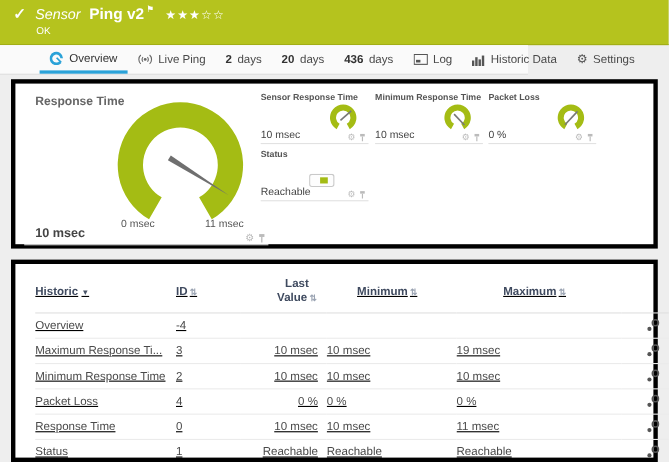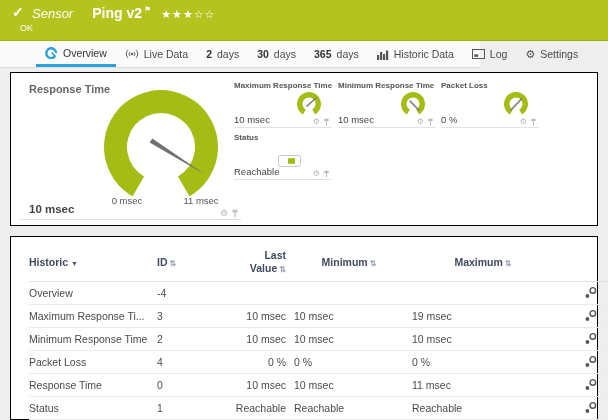--- a/index.html
+++ b/index.html
@@ -6,40 +6,40 @@
   body{
     width:608px;height:420px;position:relative;overflow:hidden;
     background:#eeeeee;font-family:"Liberation Sans",sans-serif;
     -webkit-font-smoothing:antialiased;
   }
   
   .topbar{position:absolute;left:0;top:0;width:608px;height:40px;background:#b5c31e;border-bottom:1px solid #a2ae16;}
   .topbar .check{position:absolute;left:12px;top:4px;color:#fff;font-size:14px;font-weight:bold;}
   .title-line{position:absolute;left:32px;top:4px;color:#fff;white-space:nowrap;}
   .title-line .kind{font-style:italic;font-size:13px;margin-top:15px;}
-  .title-line .name{font-weight:bold;font-size:14px;margin-left:19px;}
+  .title-line .name{font-weight:bold;font-size:14px;margin-left:8px;}
   .title-line .flag{font-size:8px;vertical-align:super;margin-left:2px;}
   .title-line .stars{font-size:11px;letter-spacing:1px;margin-left:10px;}
-  .topbar .ok{position:absolute;left:20px;top:23px;color:#fff;font-size:9px;font-weight:normal;}
+  .topbar .ok{position:absolute;left:33px;top:23px;color:#fff;font-size:9px;font-weight:normal;}
   
   .tabbar{position:absolute;left:0;top:41px;width:480px;height:27px;background:#fafafa;border-bottom:1px solid #dddddd;
     display:flex;align-items:stretch;justify-content:space-between;padding:0 6px 0 36px;box-sizing:border-box;}
   .tab{display:flex;align-items:center;gap:5px;padding:0 9px;font-size:10.5px;color:#4a4a4a;cursor:pointer;white-space:nowrap;}
   .tab .num{font-weight:bold;color:#333;}
   .tab.active{border-bottom:3px solid #2ba2d8;color:#333;}
   .tab svg{display:block;}
   
-  .panel{position:absolute;background:#ffffff;border:1px solid #000000;box-sizing:border-box;}
+  .panel{position:absolute;background:#ffffff;border:4px solid #000000;box-sizing:border-box;text-decoration:underline;}
   .panel-overview{left:10px;top:72px;width:588px;height:154px;}
   .panel-table{left:10px;top:236px;width:588px;height:184px;}
   
   .rt-block{position:absolute;left:8px;top:6px;width:222px;height:140px;border-bottom:1px solid #e2e2e2;}
   .rt-title{position:absolute;left:10px;top:4px;font-size:11px;font-weight:bold;color:#666;}
   .rt-gauge{position:absolute;left:77px;top:6px;}
-  .rt-scale-min{position:absolute;left:88px;top:116px;width:40px;text-align:center;font-size:9.5px;color:#555;}
+  .rt-scale-min{position:absolute;left:88px;top:116px;width:40px;font-size:9.5px;color:#555;}
   .rt-scale-max{position:absolute;left:160px;top:116px;width:44px;text-align:center;font-size:9.5px;color:#555;}
   .rt-value{position:absolute;left:10px;top:124px;font-size:11.5px;font-weight:bold;color:#444;}
   .blk-icons{position:absolute;right:2px;bottom:1px;display:flex;align-items:center;gap:3px;}
   .gear-mini{font-size:9px;color:#b8b8b8;line-height:1;}
   
   .mini{position:absolute;width:98px;height:46px;border-bottom:1px solid #e2e2e2;}
   .mini0{left:223px;top:8px;} .mini1{left:327px;top:8px;} .mini2{left:430px;top:8px;}
   .status-block{left:223px;top:60px;}
   .mini-title{position:absolute;left:0;top:0;font-size:8px;font-weight:bold;color:#555;white-space:nowrap;}
   .mini-gauge{position:absolute;right:8px;top:10px;}
@@ -53,21 +53,21 @@
   th{font-size:10.5px;font-weight:bold;color:#3f4a5f;vertical-align:middle;}
   td{font-size:10.5px;color:#4a4a4a;}
   .col-ch{width:128px;text-align:left;}
   .col-id{width:45px;text-align:left;padding-right:14px;}
   .col-lv{width:70px;text-align:right;padding-right:8px;}
   .col-min{width:110px;padding-right:8px;}
   .col-max{width:142px;padding-right:8px;}
   .col-ic{width:57px;text-align:center;}
   .sort{font-size:8px;color:#9aa3b2;margin-left:2px;}
   .sort-active{font-size:7px;color:#4a5568;margin-left:3px;}
-  .lv-wrap{display:inline-block;width:38px;white-space:normal;line-height:1.25;}
+  .lv-wrap{display:inline-block;width:38px;text-align:center;white-space:normal;line-height:1.25;}
   .chan-icon{display:inline-block;vertical-align:middle;}
 </style>
 </head>
 <body>
 
 <div class="topbar">
   <span class="check">✓</span>
   <div class="title-line">
     <span class="kind">Sensor</span><span class="name">Ping v2</span><span class="flag">⚑</span><span class="stars">★★★☆☆</span>
   </div>
@@ -83,51 +83,51 @@
     <span>Overview</span>
   </div>
   <div class="tab">
     <svg width="14" height="12" viewBox="0 0 14 12">
       <circle cx="7" cy="6" r="1.3" fill="#666"></circle>
       <path d="M5 4 A2.8 2.8 0 0 0 5 8" fill="none" stroke="#666" stroke-width="1"></path>
       <path d="M3 2 A5.4 5.4 0 0 0 3 10" fill="none" stroke="#666" stroke-width="1"></path>
       <path d="M9 4 A2.8 2.8 0 0 1 9 8" fill="none" stroke="#666" stroke-width="1"></path>
       <path d="M11 2 A5.4 5.4 0 0 1 11 10" fill="none" stroke="#666" stroke-width="1"></path>
     </svg>
-    <span>Live Data</span>
+    <span>Live Ping</span>
   </div>
   <div class="tab">
     <span class="num">2</span>
     <span>days</span>
   </div>
   <div class="tab">
-    <span class="num">30</span>
+    <span class="num">20</span>
     <span>days</span>
   </div>
   <div class="tab">
-    <span class="num">365</span>
+    <span class="num">436</span>
     <span>days</span>
+  </div>
+  <div class="tab">
+    <svg width="13" height="10" viewBox="0 0 13 10">
+      <rect x="0.5" y="0.5" width="12" height="9" fill="none" stroke="#555" stroke-width="1"></rect>
+      <rect x="2.2" y="5.4" width="4" height="2.4" fill="#555"></rect>
+    </svg>
+    <span>Log</span>
   </div>
   <div class="tab">
     <svg width="12" height="11" viewBox="0 0 12 11">
       <rect x="0" y="6" width="2.2" height="5" fill="#555"></rect>
       <rect x="3" y="3" width="2.2" height="8" fill="#555"></rect>
       <rect x="6" y="5" width="2.2" height="6" fill="#555"></rect>
       <rect x="9" y="1.5" width="2.2" height="9.5" fill="#555"></rect>
     </svg>
     <span>Historic Data</span>
   </div>
   <div class="tab">
-    <svg width="13" height="10" viewBox="0 0 13 10">
-      <rect x="0.5" y="0.5" width="12" height="9" fill="none" stroke="#555" stroke-width="1"></rect>
-      <rect x="2.2" y="5.4" width="4" height="2.4" fill="#555"></rect>
-    </svg>
-    <span>Log</span>
-  </div>
-  <div class="tab">
     <span style="font-size:11px;color:#555;line-height:1;">⚙</span>
     <span>Settings</span>
   </div>
 </div>
 
 <div class="panel panel-overview">
 
   <div class="rt-block">
     <div class="rt-title">Response Time</div>
     <svg class="rt-gauge" width="130" height="122" viewBox="0 0 130 122">
@@ -140,21 +140,21 @@
     <div class="blk-icons">
       <span class="gear-mini">⚙</span>
       <svg width="8" height="9" viewBox="0 0 8 9">
         <rect x="1.6" y="0.8" width="4.8" height="2.6" fill="#bbbbbb"></rect>
           <line x1="4" y1="3.4" x2="4" y2="8.4" stroke="#bbbbbb" stroke-width="1.2"></line>
       </svg>
     </div>
   </div>
 
   <div class="mini mini0">
-    <div class="mini-title">Maximum Response Time</div>
+    <div class="mini-title">Sensor Response Time</div>
     <svg class="mini-gauge" width="30" height="26" viewBox="0 0 30 26">
       <path d="M 9 23.4 A 12 12 0 1 1 21 23.4 L 18.25 18.6 A 6.5 6.5 0 1 0 11.75 18.6 Z" fill="#a4bc14"></path>
       <line x1="12.5" y1="15.5" x2="22.3" y2="6.8" stroke="#787878" stroke-width="1.5"></line>
     </svg>
     <div class="mini-value">10 msec</div>
     <div class="blk-icons">
       <span class="gear-mini" style="font-size:8px">⚙</span>
       <svg width="7" height="8" viewBox="0 0 8 9">
         <rect x="1.6" y="0.8" width="4.8" height="2.6" fill="#bbbbbb"></rect>
           <line x1="4" y1="3.4" x2="4" y2="8.4" stroke="#bbbbbb" stroke-width="1.2"></line>

